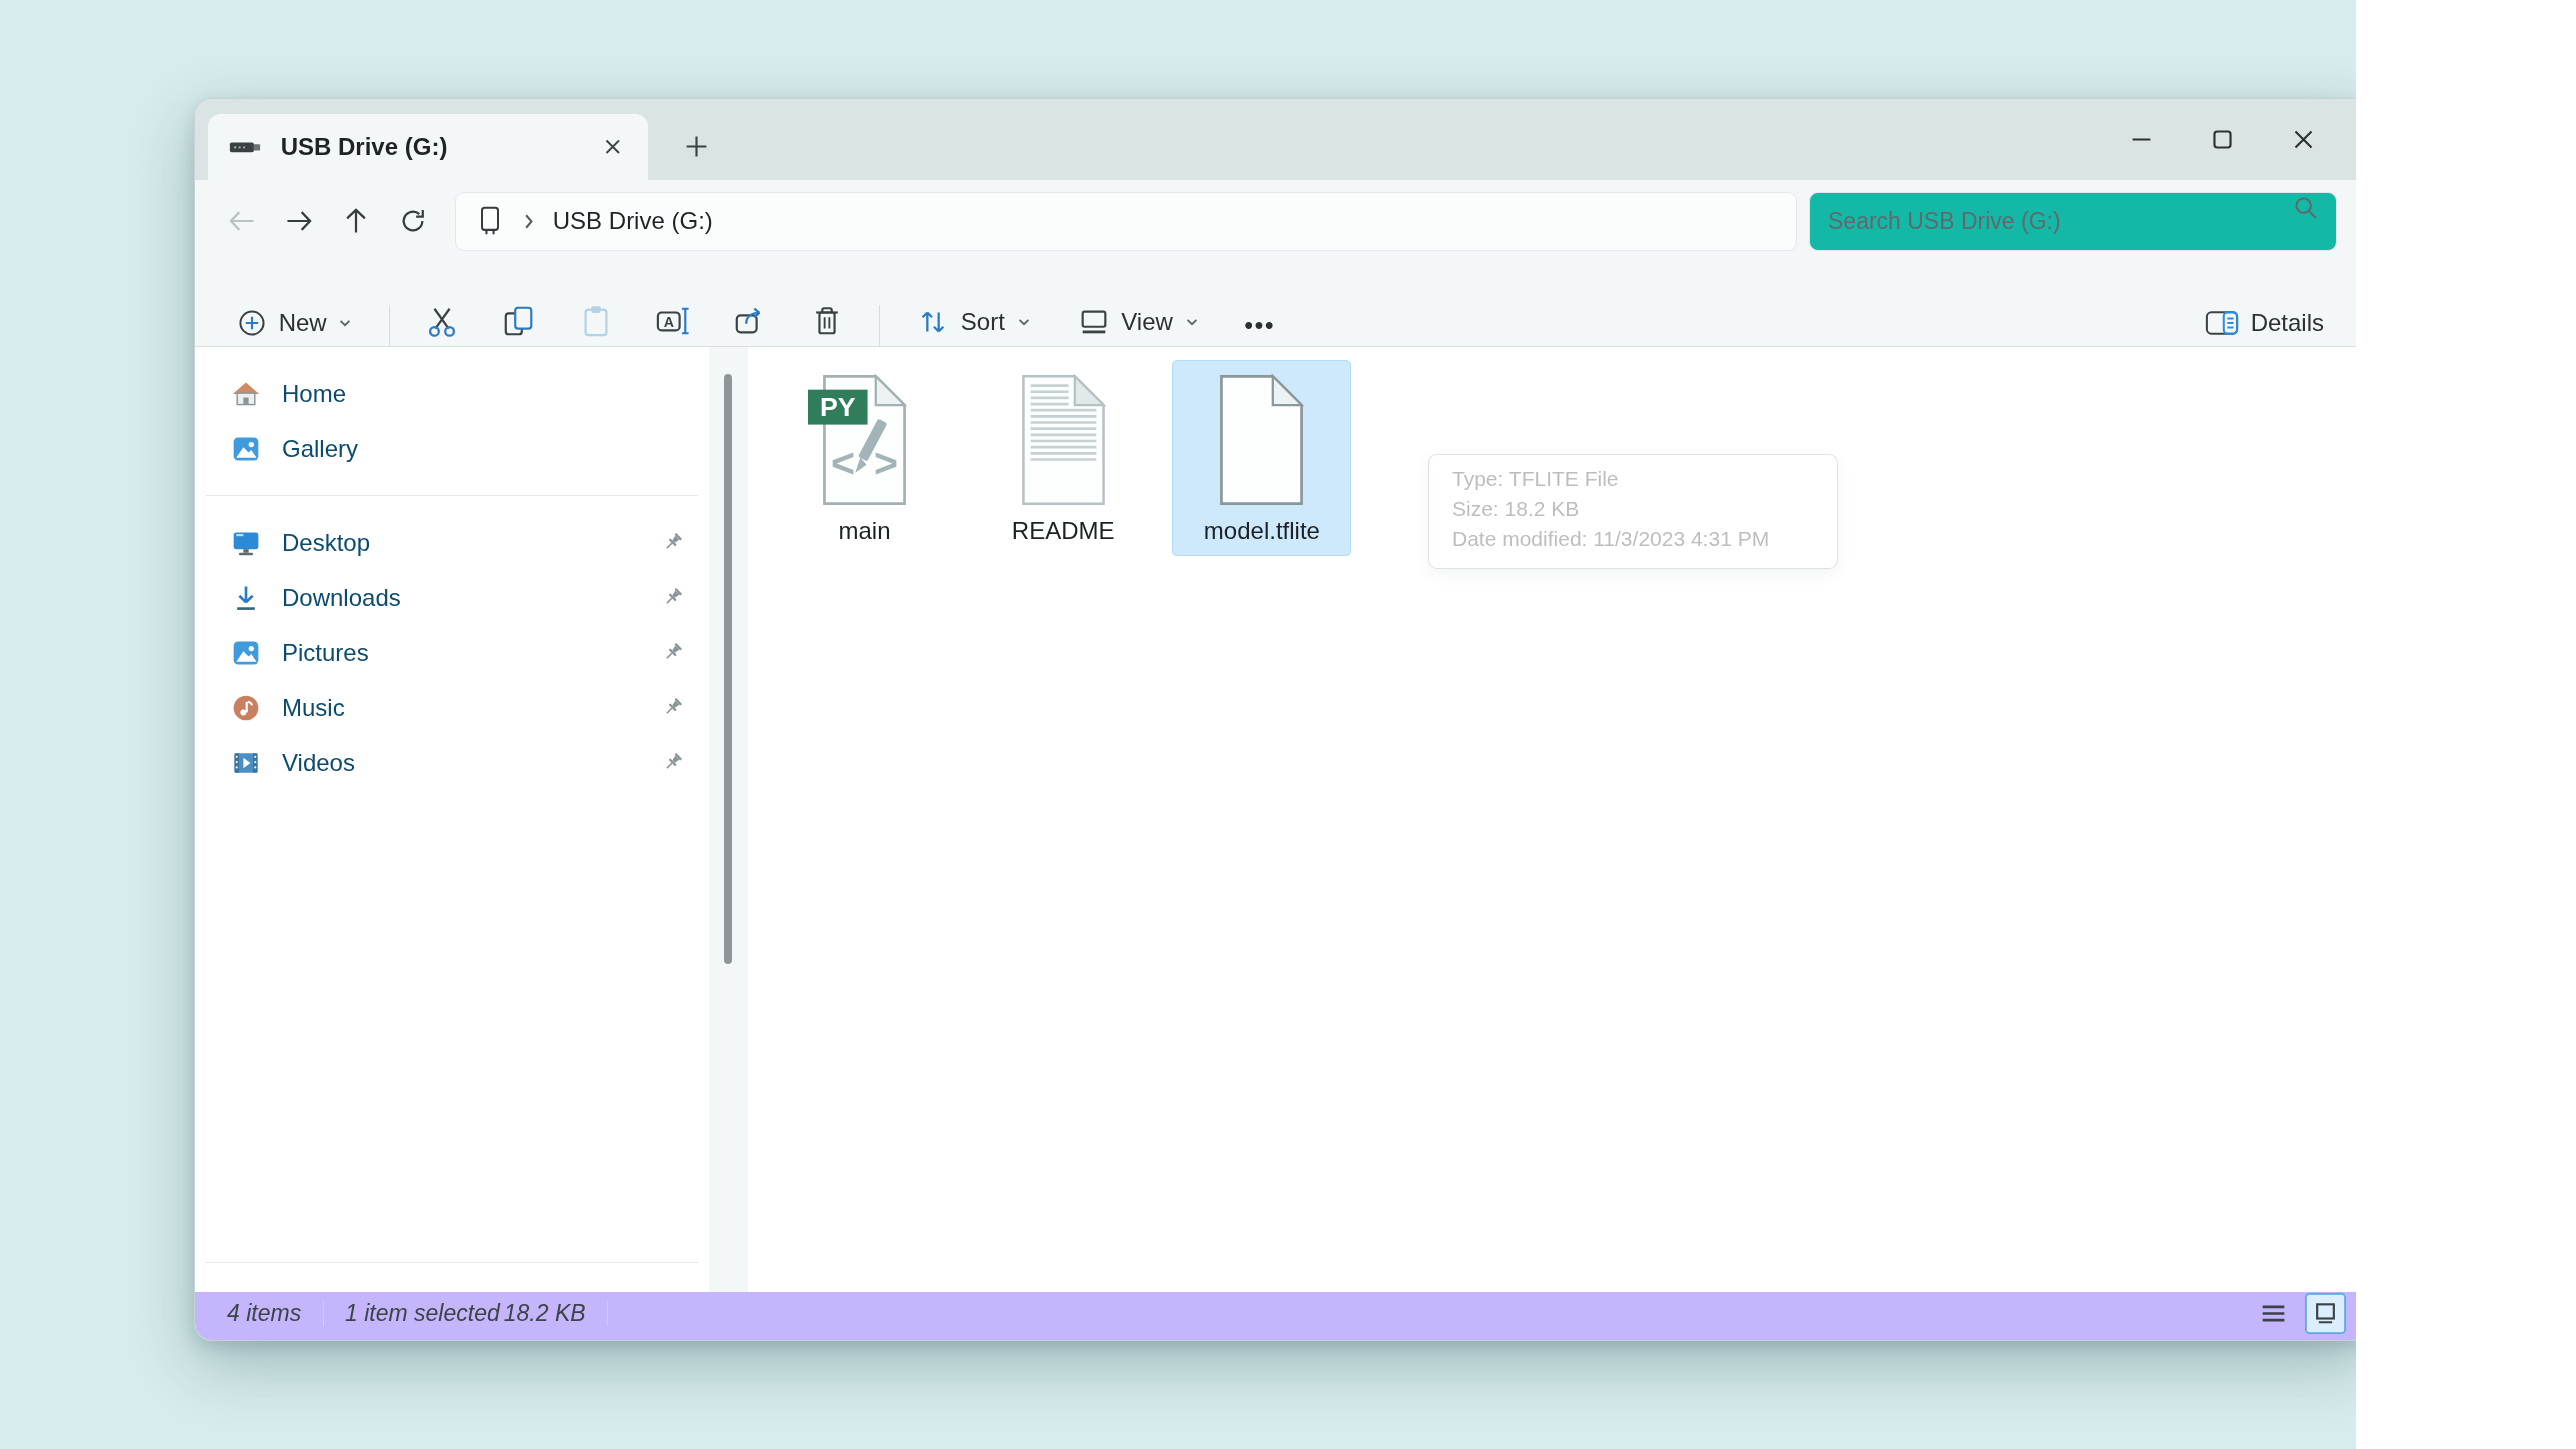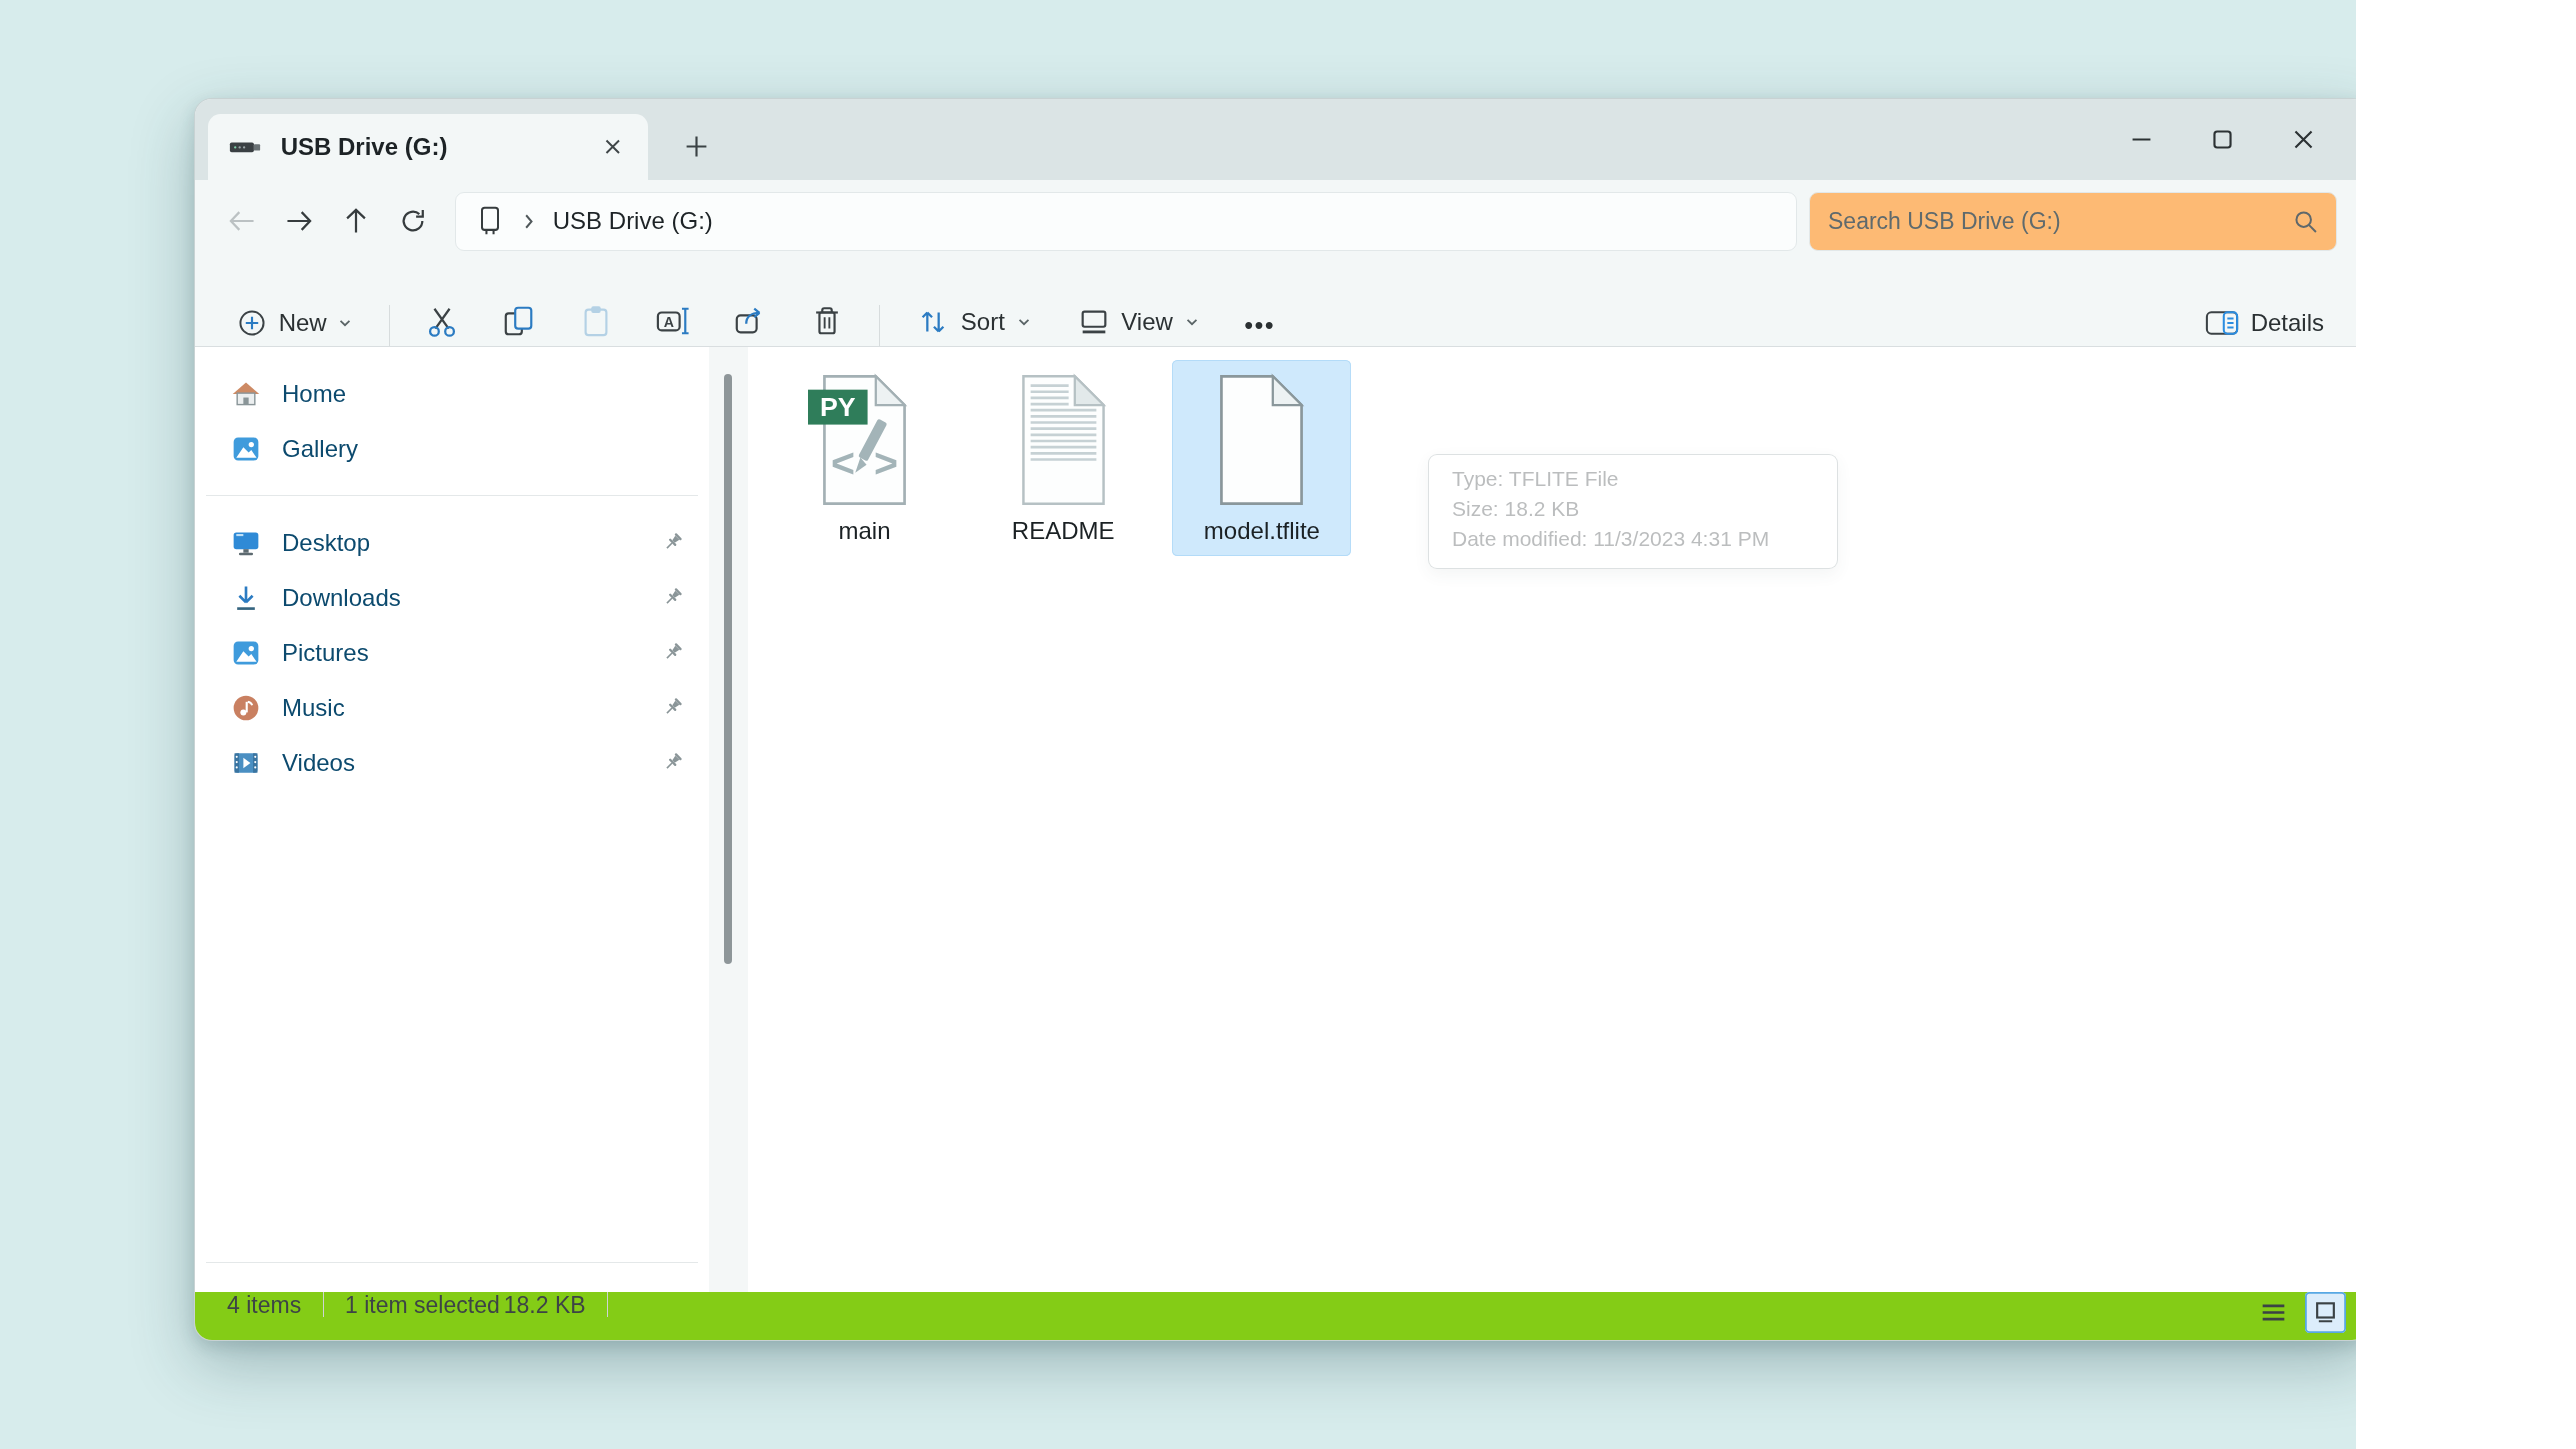--- a/index.html
+++ b/index.html
@@ -16,22 +16,22 @@
   .tab-close{width:39px;height:39px;display:flex;align-items:center;justify-content:center;border-radius:7.2px;}
   .newtab{width:50px;height:50px;margin-left:23px;margin-bottom:9px;display:flex;align-items:center;justify-content:center;border-radius:7.2px;}
   .wincontrols{position:absolute;right:25px;top:0;height:81px;display:flex;align-items:center;}
   .wc{width:81px;height:57px;display:flex;align-items:center;justify-content:center;}
   
   .addrrow{height:82px;display:flex;align-items:center;padding:0 32px 0 18px;flex:0 0 auto;background:#f3f7f7;}
   .navbtn{width:57px;height:57px;display:flex;align-items:center;justify-content:center;border-radius:7.2px;}
   .addressbar{flex:1;height:57px;background:#fbfdfd;border:0.9px solid #e2e8e9;border-radius:9px;
     display:flex;align-items:center;padding:0 18px;margin:0 12.5px 0 14.3px;}
   .addr-path{font-size:24px;color:#1d2326;margin-left:14.3px;}
-  .searchbox{width:494px;height:57px;background:#fdba74;border:0.9px solid #e2e8e9;border-radius:9px;
-    display:flex;align-items:center;padding:0 16px;}
+  .searchbox{width:494px;height:57px;background:#14b8a6;border:0.9px solid #e2e8e9;border-radius:9px;
+    display:flex;padding:0 16px;}
   .searchbox input{border:0;outline:0;background:transparent;flex:1;font-size:23px;color:#30383a;
     font-family:"Liberation Sans","DejaVu Sans",sans-serif;}
   .searchbox input::placeholder{color:#5f6a6d;}
   
   .toolbar{height:84px;display:flex;align-items:flex-end;padding:0 36px 0 32px;gap:27px;flex:0 0 auto;background:#f3f7f7;}
   .tbtn{display:flex;align-items:center;gap:10.7px;font-size:24px;color:#2b3133;padding:7.2px 9px;border-radius:7.2px;}
   .tsep{width:0.9px;height:41px;background:#d7dcdd;}
   .ticon{width:50px;height:50px;display:flex;align-items:center;justify-content:center;border-radius:7.2px;}
   .disabled{opacity:.42;}
   .spacer{flex:1;}
@@ -49,21 +49,21 @@
   .tiles{display:flex;align-items:flex-start;}
   .tile{width:179px;margin-right:19.7px;padding:9px 0 10.7px 0;text-align:center;border-radius:5.4px;position:relative;z-index:2;}
   .tile.selected{background:#cfe9fc;box-shadow:0 0 0 0.9px #b3dbf8 inset;}
   .tile .ficon{height:141px;display:flex;align-items:center;justify-content:center;}
   .tile .fname{margin-top:7.2px;font-size:24px;color:#1b2124;}
   .tooltip{position:absolute;left:680px;top:107px;width:385px;height:104px;z-index:3;
     background:rgba(255,255,255,.55);border:0.9px solid rgba(203,209,211,.65);border-radius:9px;
     padding:9px 0 0 23px;box-shadow:0 5.4px 16px rgba(60,80,85,.06);}
   .tooltip .tl{font-size:21px;line-height:30px;color:rgba(75,82,85,.38);white-space:nowrap;}
   
-  .statusbar{height:43px;background:#84cc16;display:flex;align-items:flex-start;padding:0 23px 5.4px 32px;flex:0 0 auto;}
+  .statusbar{height:43px;background:#c4b5fd;display:flex;align-items:center;padding:0 23px 5.4px 32px;flex:0 0 auto;font-style:italic;}
   .st{font-size:23px;color:#3d4446;}
   .stsep{width:0.9px;height:25px;background:#cfd4d5;margin:0 21.5px;}
   .viewtoggle{display:flex;align-items:center;gap:10.7px;}
   .vbtn{width:41px;height:41px;display:flex;align-items:center;justify-content:center;border-radius:4.5px;}
   .vbtn.active{background:#dcedfb;box-shadow:0 0 0 1.8px #57a8e4 inset;}
   svg{display:block;}
 </style>
 </head>
 <body>
 

